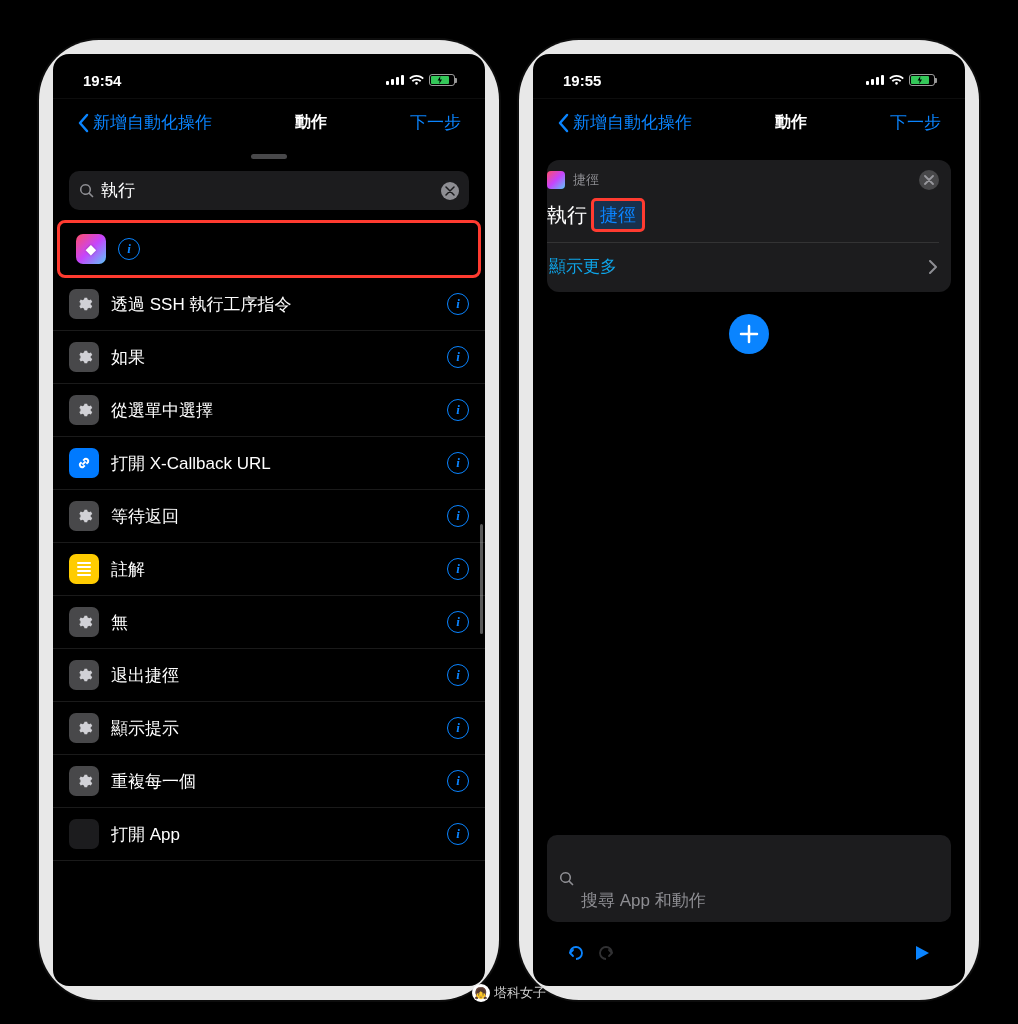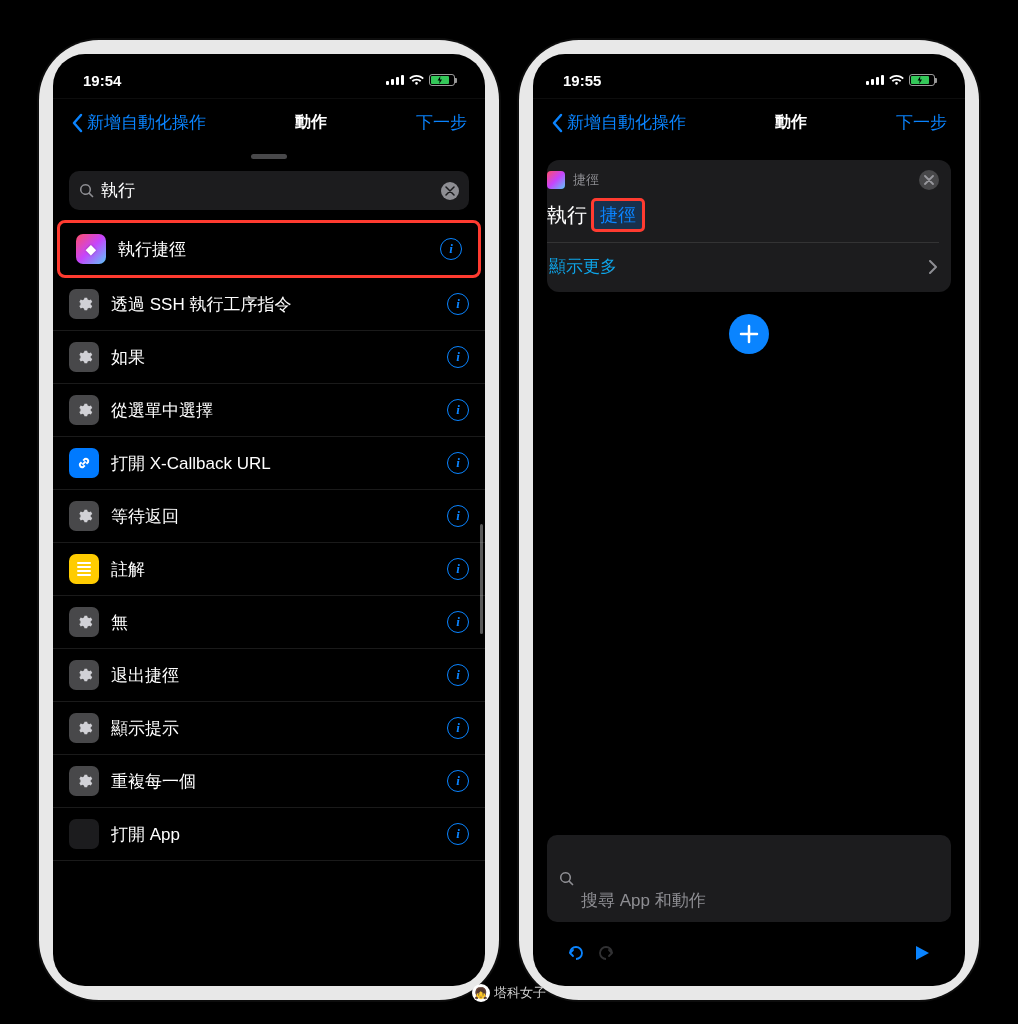--- a/index.html
+++ b/index.html
@@ -1,33 +1,33 @@
 <!DOCTYPE html>
 <html><head>
   <meta charset="utf-8">
   <style>
     * { margin: 0; padding: 0; box-sizing: border-box; font-family: -apple-system, BlinkMacSystemFont, "Segoe UI", sans-serif; }
     body { background: #000; width: 1018px; height: 1024px; display: flex; justify-content: center; align-items: flex-start; padding-top: 40px; gap: 20px; position: relative; }
     .phone { width: 460px; height: 960px; background: #e8e8e8; border-radius: 60px; padding: 14px; position: relative; box-shadow: 0 0 0 2px rgba(255,255,255,0.05); }
-    .screen { width: 100%; height: 100%; background: #000; border-radius: 32px; overflow: hidden; position: relative; display: flex; flex-direction: column; }
+    .screen { width: 100%; height: 100%; background: #000; border-radius: 16px; overflow: hidden; position: relative; display: flex; flex-direction: column; }
     .notch { position: absolute; top: 0; left: 50%; transform: translateX(-50%); width: 180px; height: 28px; background: #000; border-radius: 0 0 20px 20px; z-index: 100; }
     .status-bar { display: flex; justify-content: space-between; align-items: center; padding: 14px 30px 6px 30px; color: #fff; font-size: 15px; font-weight: 600; height: 44px; }
     .status-right { display: flex; align-items: center; gap: 5px; }
     .signal-bars { display: flex; align-items: flex-end; gap: 2px; }
     .signal-bars span { width: 3px; background: #fff; border-radius: 1px; }
     .signal-bars span:nth-child(1) { height: 4px; }
     .signal-bars span:nth-child(2) { height: 6px; }
     .signal-bars span:nth-child(3) { height: 8px; }
     .signal-bars span:nth-child(4) { height: 10px; }
     .wifi-ico { width: 15px; height: 11px; }
     .battery-ico { width: 26px; height: 12px; border: 1px solid rgba(255,255,255,0.6); border-radius: 3px; position: relative; display: flex; align-items: center; }
     .battery-ico::after { content:''; position: absolute; right: -3px; top: 3px; width: 2px; height: 5px; background: rgba(255,255,255,0.6); border-radius: 0 1px 1px 0; }
     .battery-fill { background: #34c759; height: 8px; width: 18px; margin-left: 1px; border-radius: 1px; display:flex; align-items:center; justify-content:center; }
     .battery-fill svg { width:8px; height:8px; }
-    .nav-bar { display: flex; justify-content: space-between; align-items: center; padding: 12px 18px; color: #fff; border-top: 0.5px solid rgba(255,255,255,0.05); }
+    .nav-bar { display: flex; justify-content: space-between; align-items: center; padding: 12px 24px; color: #fff; border-top: 0.5px solid rgba(255,255,255,0.05); }
     .nav-back { color: #0a84ff; font-size: 17px; display: flex; align-items: center; }
     .nav-back svg { width: 12px; height: 20px; margin-right: 4px; }
     .nav-title { color: #fff; font-size: 16px; font-weight: 600; }
     .nav-next { color: #0a84ff; font-size: 17px; }
     .grabber { width: 36px; height: 5px; background: #48484a; border-radius: 3px; margin: 8px auto 4px auto; }
     .search-bar { margin: 8px 16px 10px 16px; background: #1c1c1e; border-radius: 10px; display: flex; align-items: center; padding: 8px 10px; }
     .search-ico { color: #8e8e93; margin-right: 6px; width: 16px; height: 16px; }
     .search-text { color: #fff; font-size: 17px; flex: 1; }
     .search-placeholder { color: #8e8e93; font-size: 17px; flex: 1; margin-top: 44px; }
     .clear-btn { width: 18px; height: 18px; background: #8e8e93; border-radius: 50%; display: flex; align-items: center; justify-content: center; color: #1c1c1e; }
@@ -118,21 +118,20 @@
         <svg width="10" height="10" viewBox="0 0 10 10">
             <path d="M1 1l8 8M9 1L1 9" stroke="#1c1c1e" stroke-width="1.5" stroke-linecap="round"></path>
           </svg>
       </div>
     </div>
     <div class="action-list" id="action-list">
         <div class="action-row highlighted">
           <div class="action-icon icon-shortcuts">
             <span>⬥</span>
           </div>
-          <span class="action-label">執行捷徑</span>
           <div class="info-btn">i</div>
         </div>
         <div class="action-row">
           <div class="action-icon icon-gear">
             <svg viewBox="0 0 20 20">
               <path d="M10 6a4 4 0 100 8 4 4 0 000-8zm0 6a2 2 0 110-4 2 2 0 010 4zM17.5 10c0-.3 0-.6-.1-.9l1.8-1.4-1.5-2.6-2.1.8c-.5-.4-1-.7-1.6-.9L13.5 3h-3l-.5 2c-.6.2-1.1.5-1.6.9l-2.1-.8-1.5 2.6 1.8 1.4c-.1.3-.1.6-.1.9s0 .6.1.9l-1.8 1.4 1.5 2.6 2.1-.8c.5.4 1 .7 1.6.9l.5 2h3l.5-2c.6-.2 1.1-.5 1.6-.9l2.1.8 1.5-2.6-1.8-1.4c.1-.3.1-.6.1-.9z"></path>
             </svg>
           </div>
           <span class="action-label">透過 SSH 執行工序指令</span>
           <div class="info-btn">i</div>

